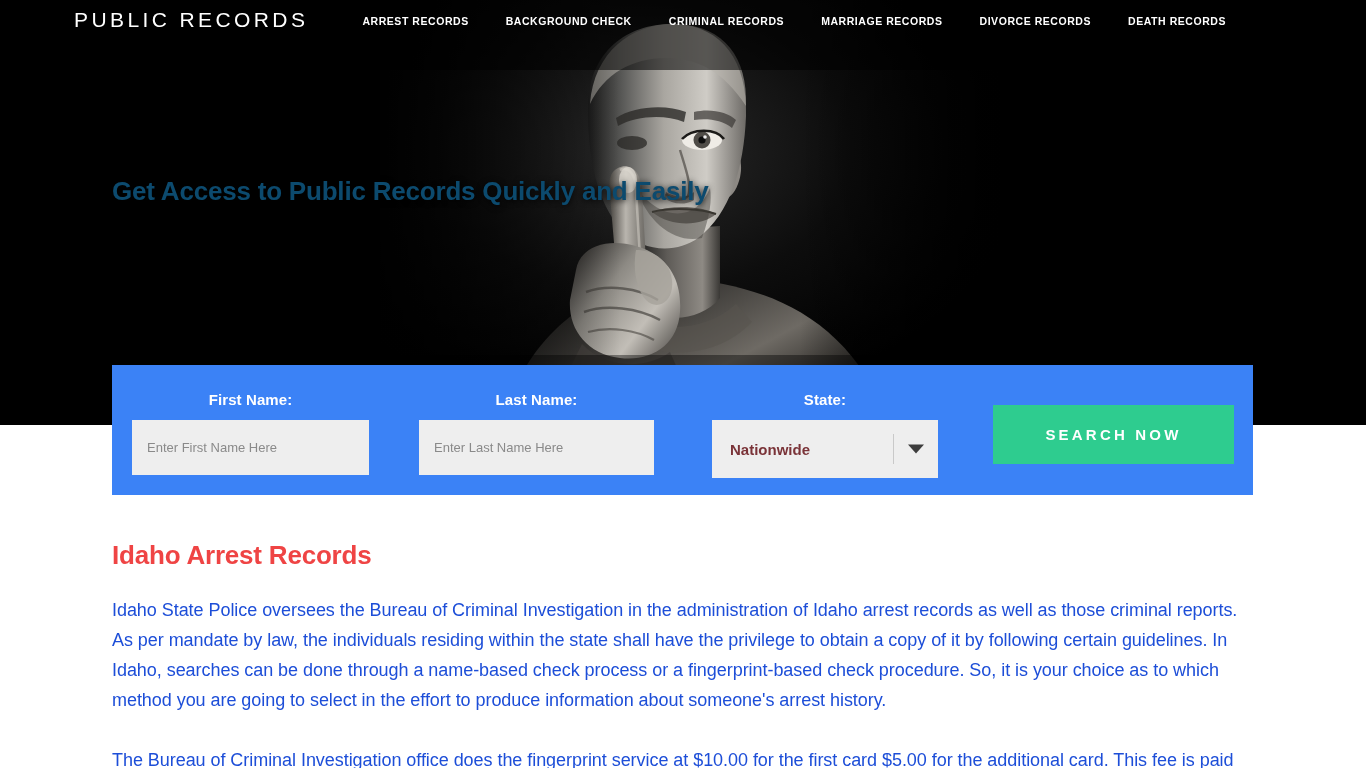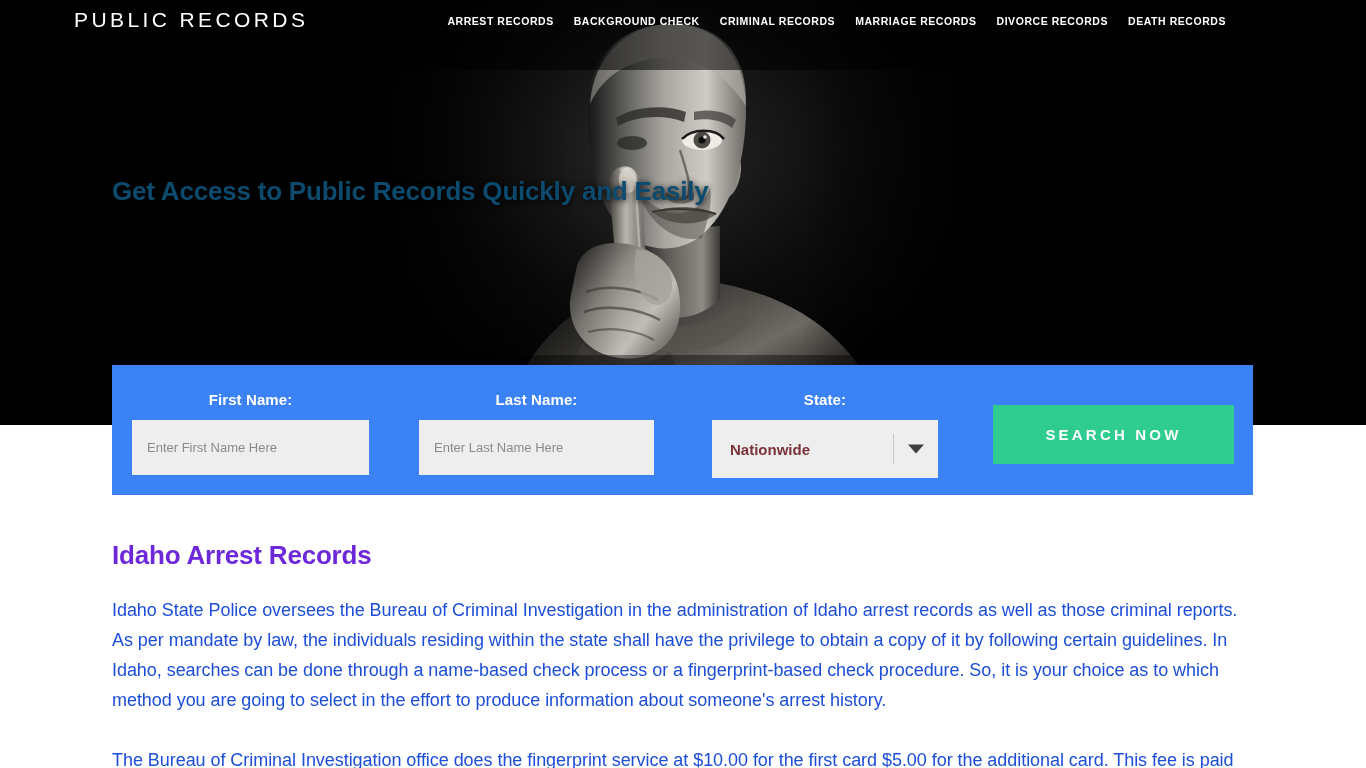--- a/index.html
+++ b/index.html
@@ -50,21 +50,21 @@
     color: #ffffff;
     font-size: 21px;
     font-weight: 400;
     letter-spacing: 3.4px;
   }
   .nav {
     position: absolute;
     right: 130px; top: 15px;
     display: flex;
     align-items: center;
-    gap: 0px;
+    gap: 17px;
     white-space: nowrap;
   }
   .nav-item {
     color: #ffffff;
     font-size: 10.5px;
     font-weight: bold;
     letter-spacing: 0.55px;
     text-decoration: none;
     padding: 0 10px;
     cursor: pointer;
@@ -170,21 +170,21 @@
 
   
   .content {
     position: absolute;
     left: 112px; top: 540px;
     width: 1140px;
   }
   .content-title {
     font-size: 26px;
     font-weight: bold;
-    color: #6d28d9;
+    color: #ef4444;
     letter-spacing: -0.2px;
     margin-bottom: 24px;
   }
   .content p {
     font-size: 18px;
     line-height: 30px;
     color: #1d4ed8;
     margin-bottom: 30px;
     letter-spacing: -0.05px;
   }

